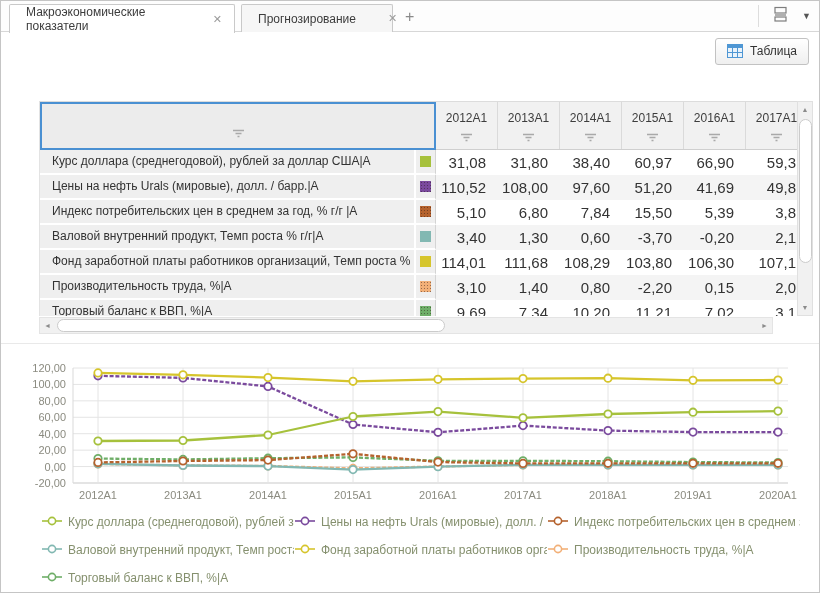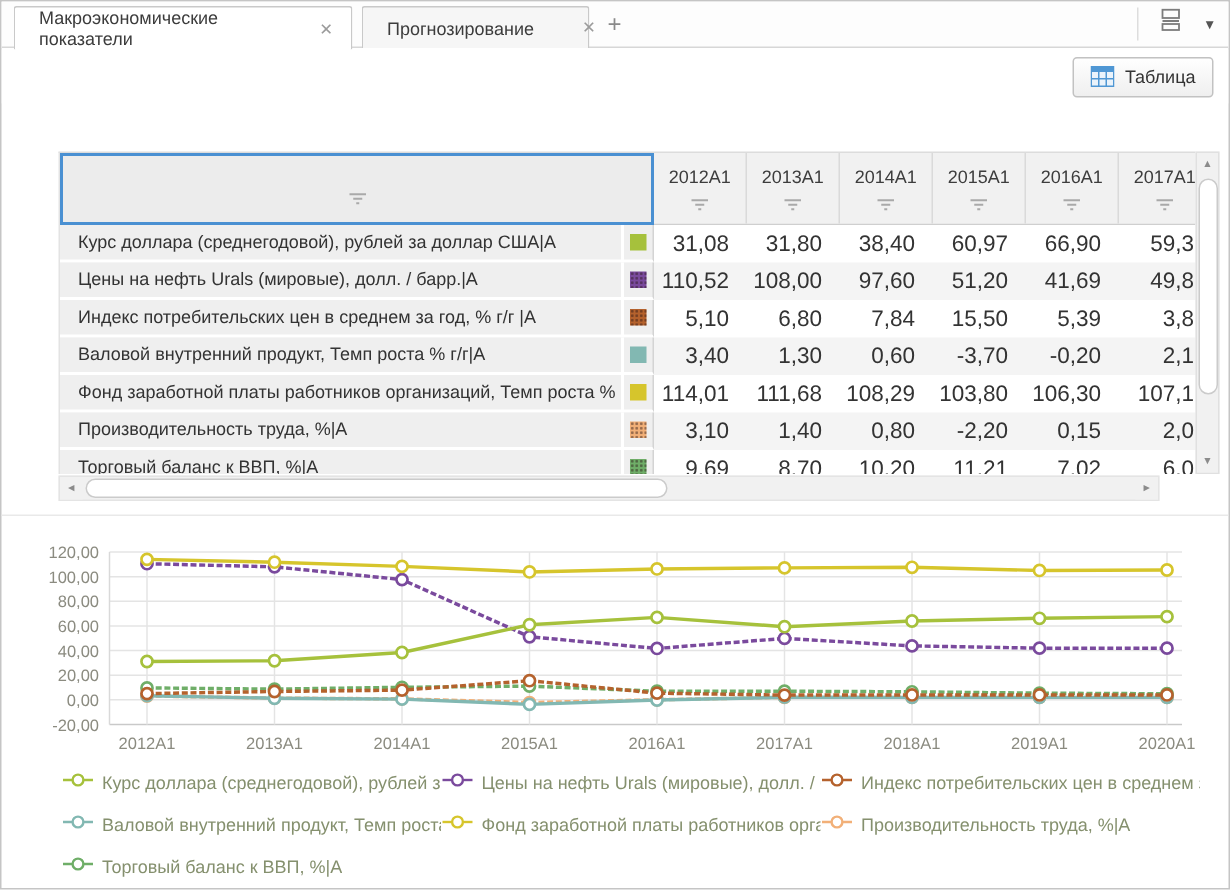--- a/index.html
+++ b/index.html
@@ -212,25 +212,25 @@
           <div class="cell-val">-2,20</div>
           <div class="cell-val">0,15</div>
           <div class="cell-val">2,0</div>
         </div>
         <div class="row">
           <div class="cell-label">Торговый баланс к ВВП, %|А</div>
           <div class="cell-swatch">
             <span class="swatch dotted" style="background-color: rgb(111, 174, 104);"></span>
           </div>
           <div class="cell-val">9,69</div>
-          <div class="cell-val">8,70</div>
+          <div class="cell-val">7,34</div>
           <div class="cell-val">10,20</div>
           <div class="cell-val">11,21</div>
           <div class="cell-val">7,02</div>
-          <div class="cell-val">6,0</div>
+          <div class="cell-val">3,1</div>
         </div>
       </div>
   </div>
 
   <div class="vscroll">
     <div class="sb-arrow" style="top:0;left:0;width:14px;height:15px;">▲</div>
     <div class="sb-thumb" style="top:17px;left:0.5px;width:13px;height:144px;"></div>
     <div class="sb-arrow" style="bottom:0;left:0;width:14px;height:15px;">▼</div>
   </div>
 

